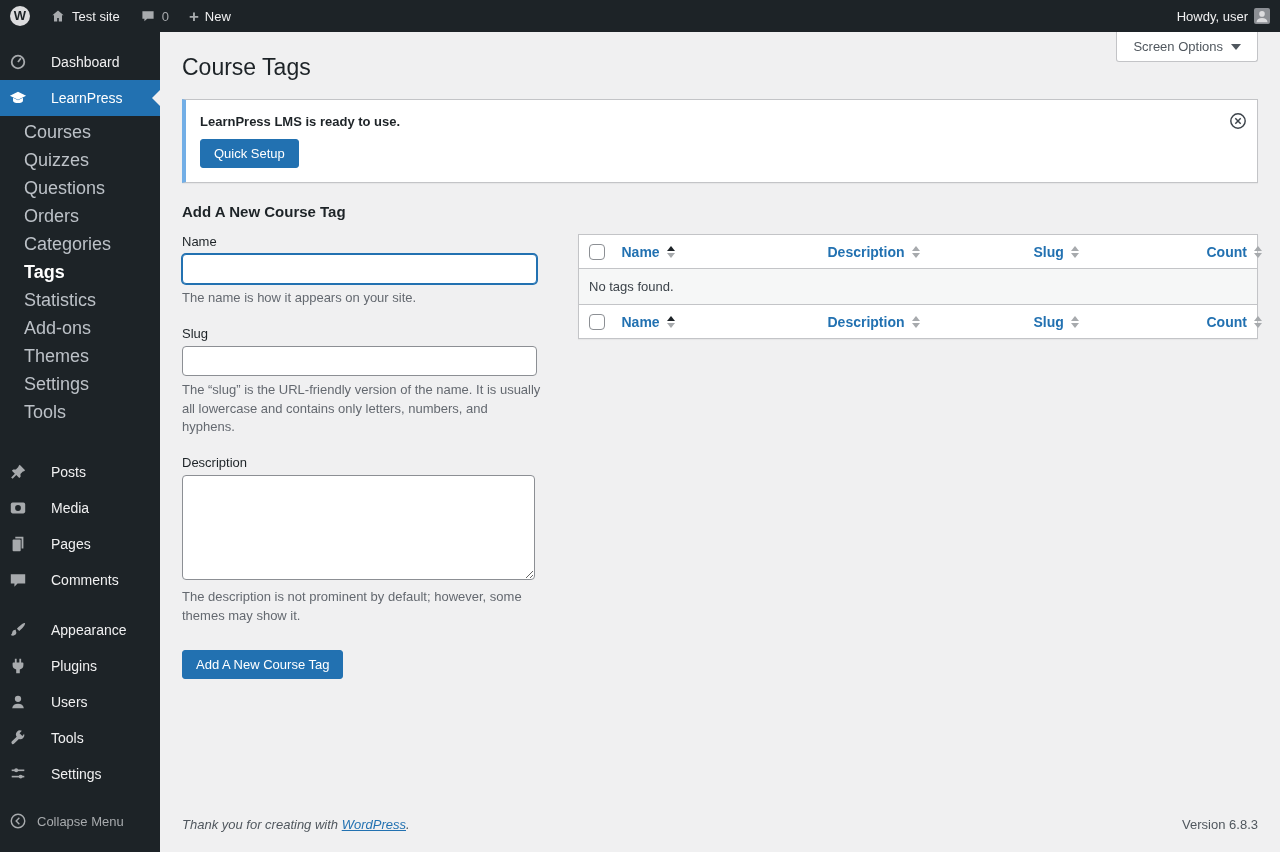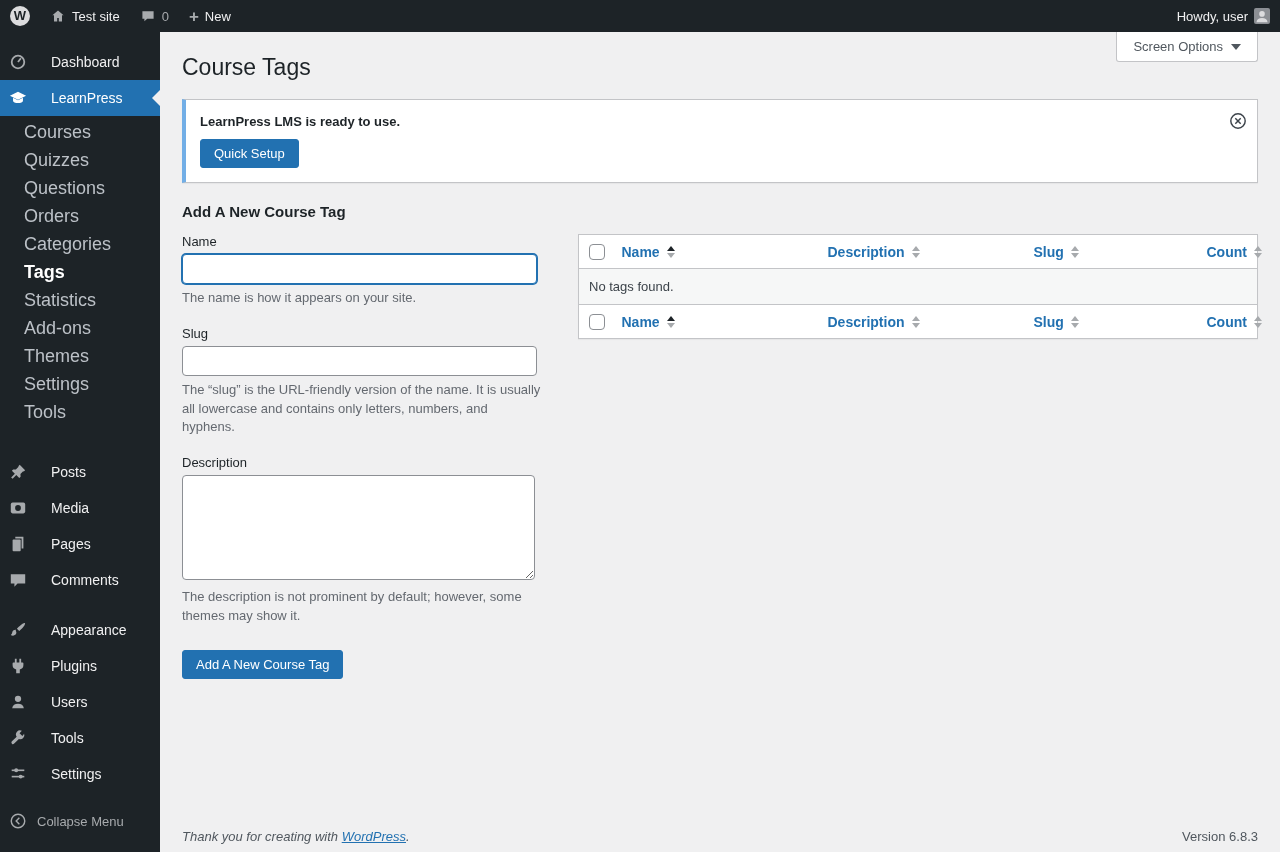--- a/index.html
+++ b/index.html
@@ -148,21 +148,21 @@
     background:#fff; margin:0; cursor:pointer; vertical-align:middle;
   }
   .sort { display:inline-flex; flex-direction:column; gap:2px; margin-left:7px; }
   .sort i { display:block; width:0; height:0; border-left:4px solid transparent; border-right:4px solid transparent; }
   .sort .up { border-bottom:5px solid #a7aaad; }
   .sort .down { border-top:5px solid #a7aaad; }
   .sort.sorted .up { border-bottom-color:#1d2327; }
 
   
   .page-footer {
-    position:absolute; bottom:8px; left:22px; right:22px;
+    position:absolute; bottom:20px; left:22px; right:22px;
     display:flex; justify-content:space-between; align-items:center;
     font-size:13px; color:#50575e;
   }
   .thanks { font-style:italic; }
   .thanks a { color:#2271b1; text-decoration:underline; font-style:italic; }
   .version { color:#50575e; }
 </style>
 </head>
 <body>
 

